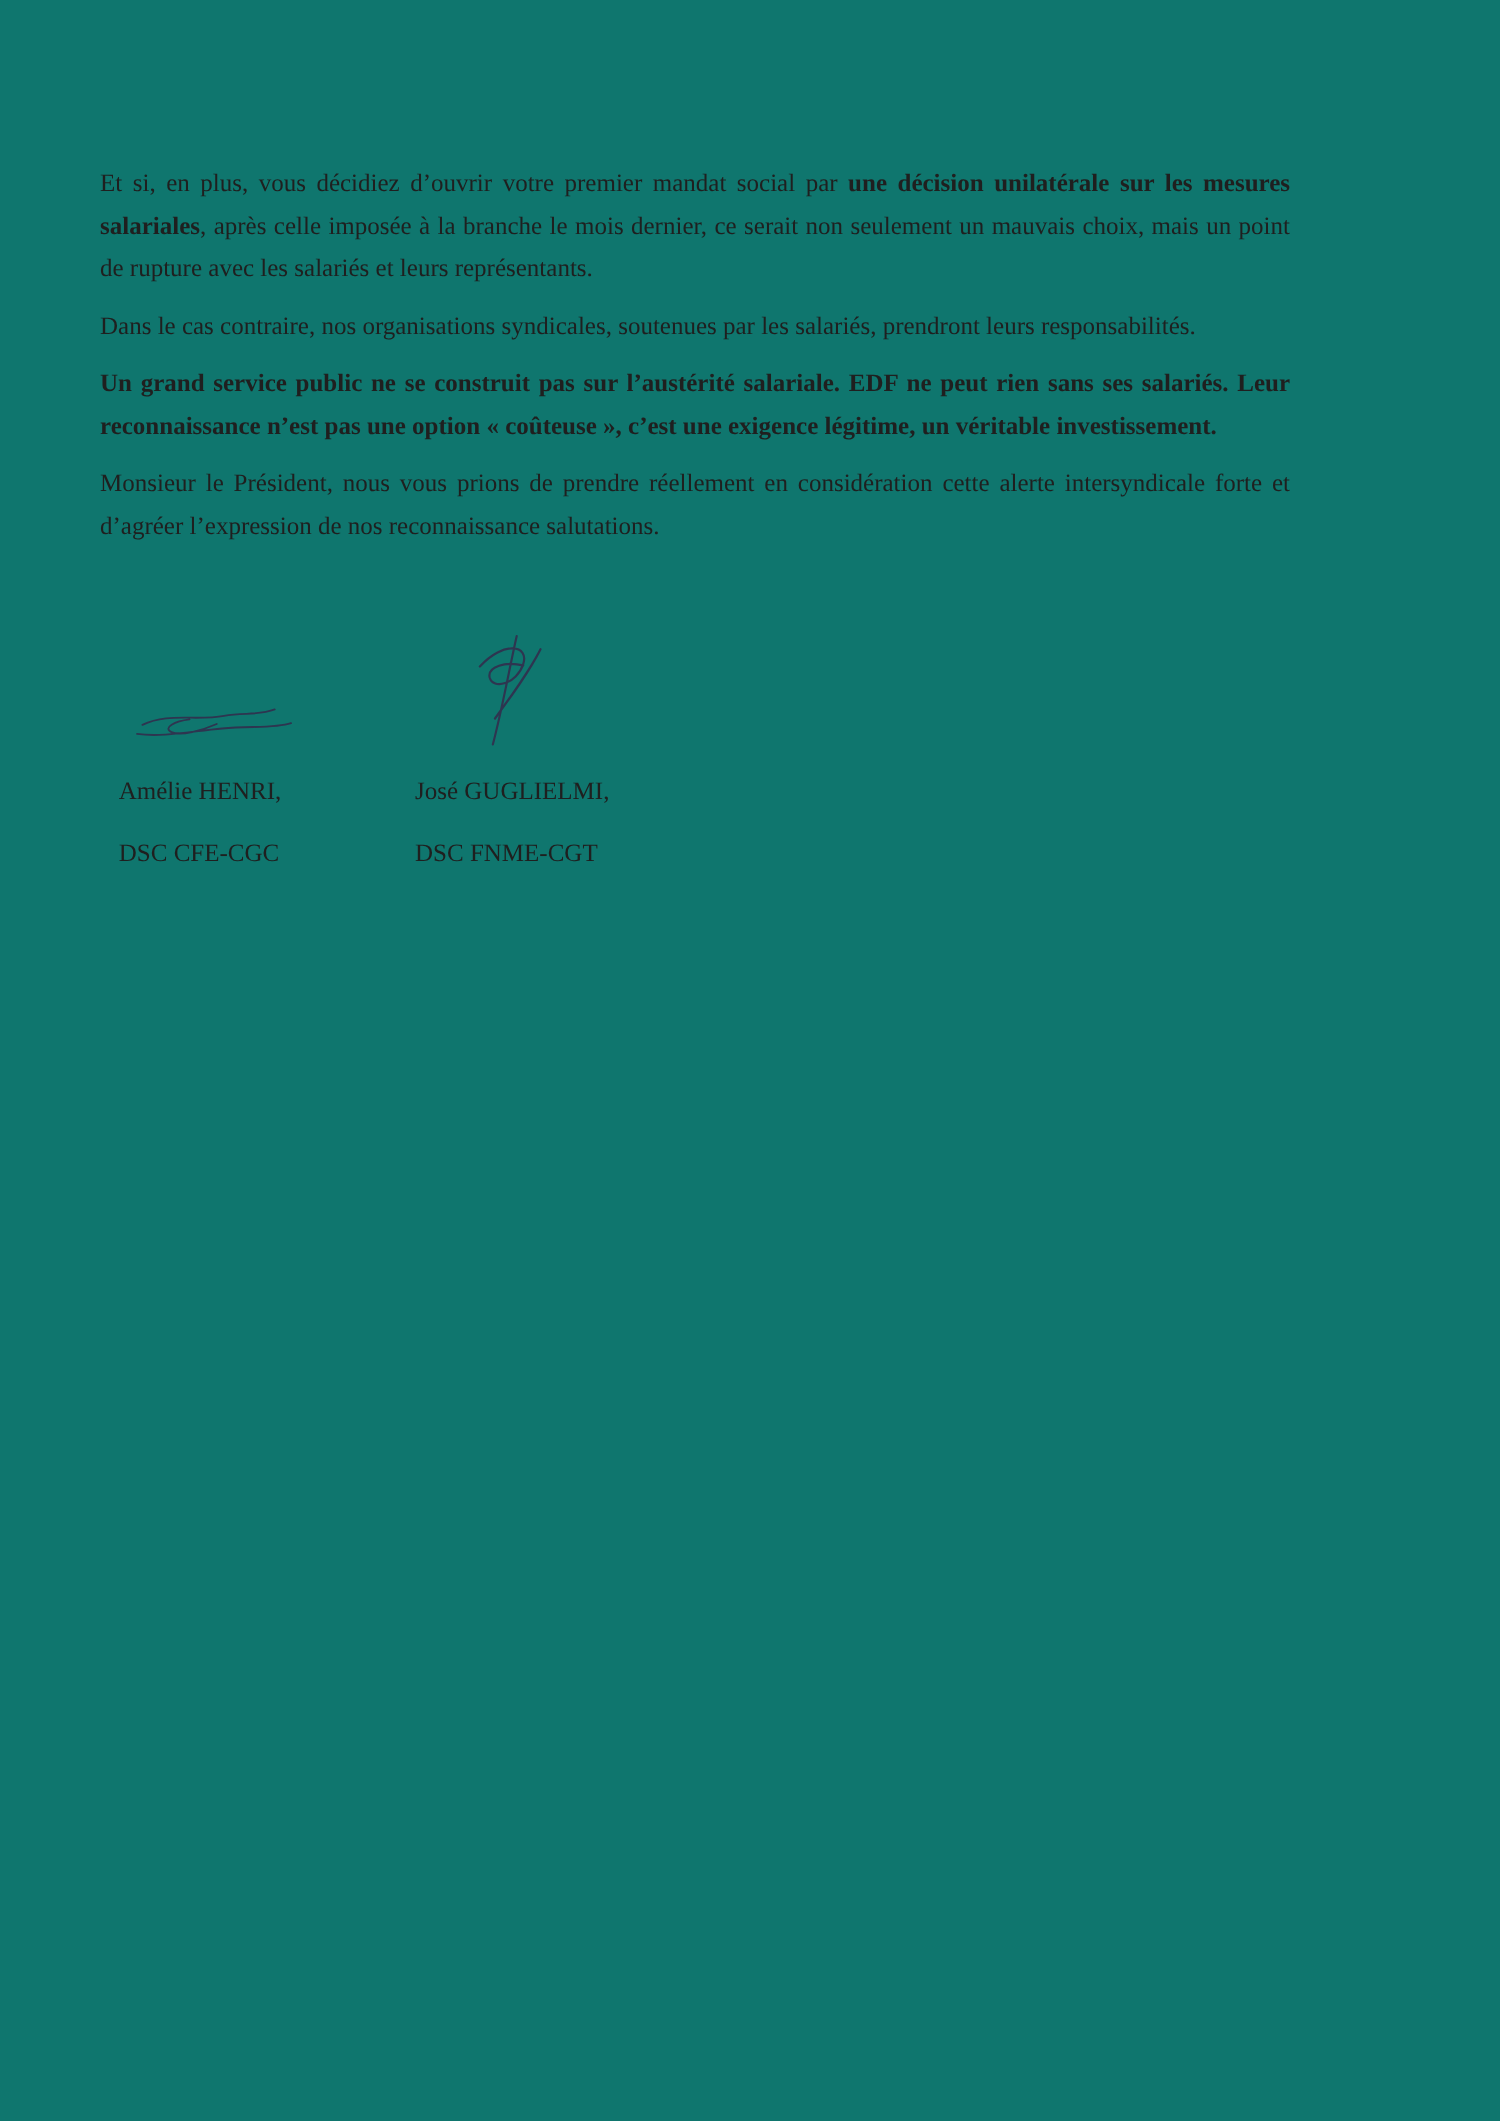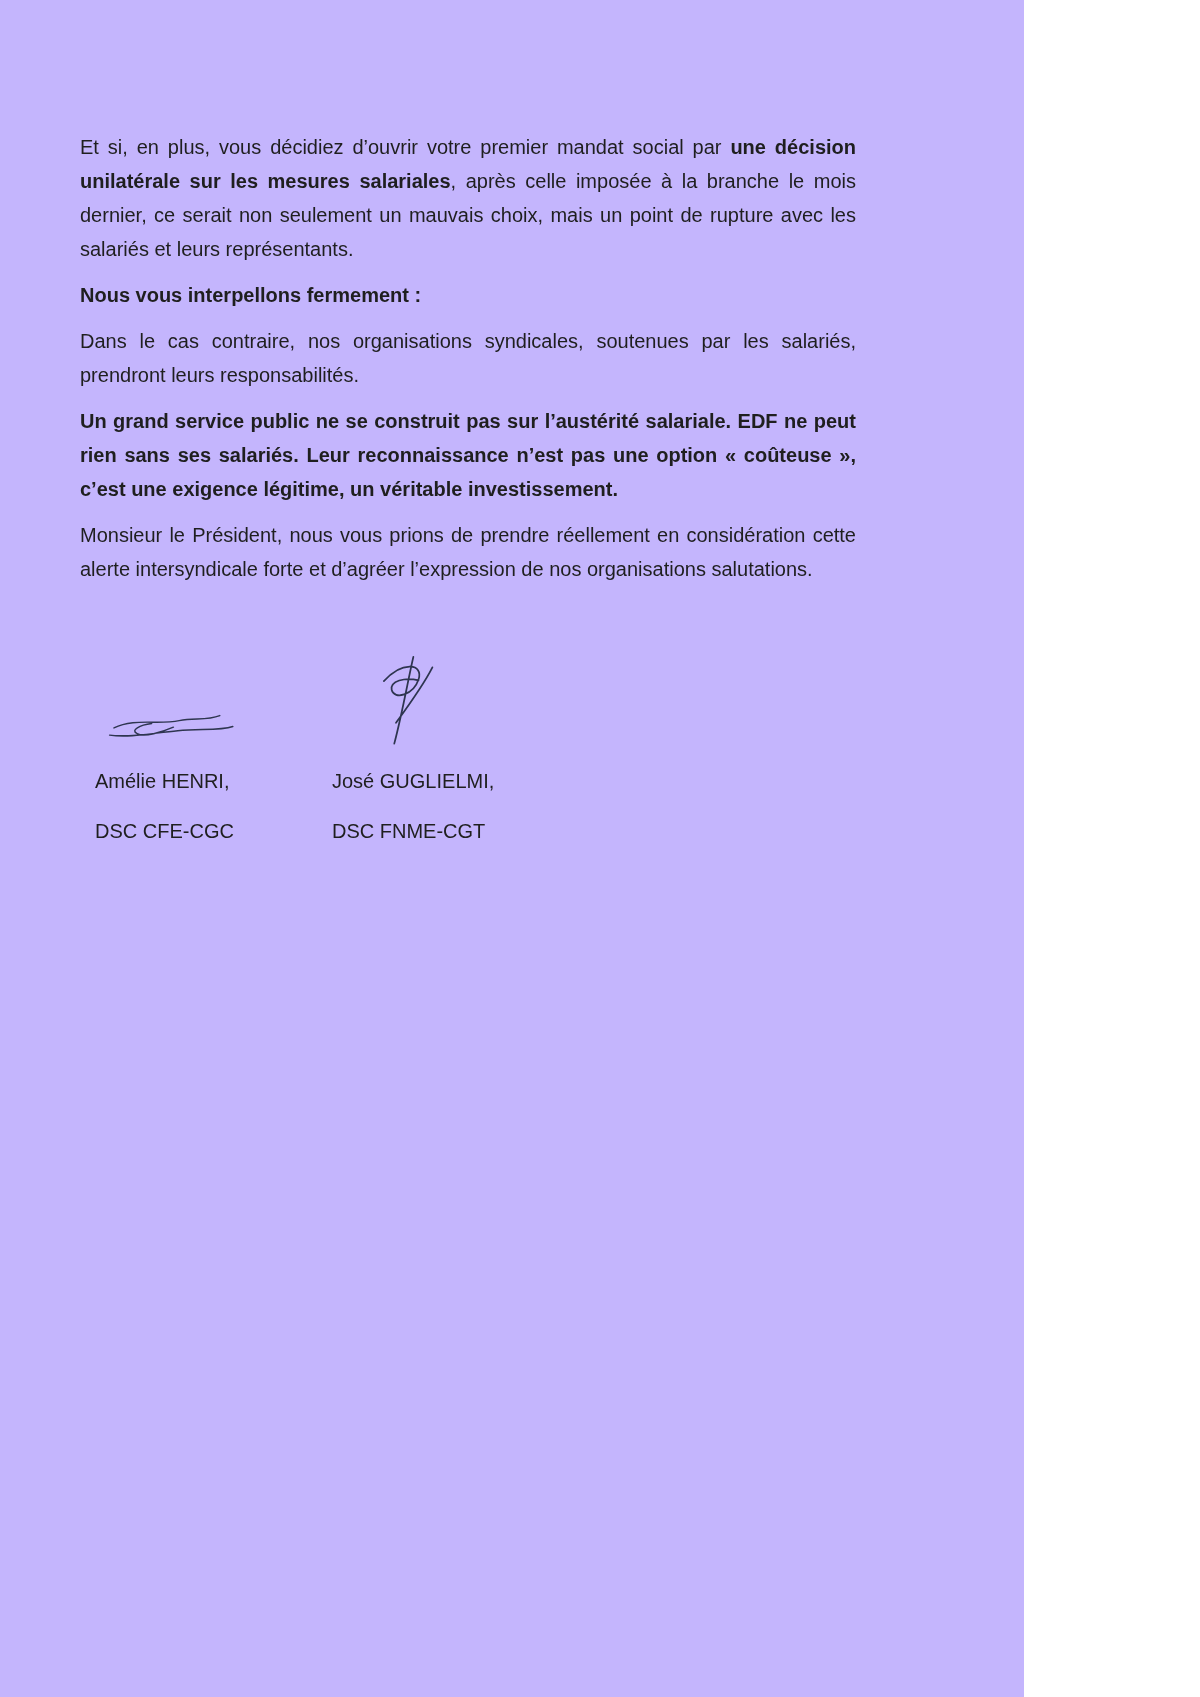--- a/index.html
+++ b/index.html
@@ -2,25 +2,25 @@
 <html lang="fr"><head>
 <meta charset="utf-8">
 <style>
   html, body {
     margin: 0;
     padding: 0;
     background: #ffffff;
   }
   .page {
     position: relative;
-    width: 1024px;
+    width: 1200px;
     height: 1697px;
-    background: #c4b5fd;
+    background: #0f766e;
     overflow: hidden;
-    font-family: Liberation Sans, sans-serif;
+    font-family: Liberation Serif, serif;
     color: #1f1f1f;
   }
   .content {
     padding: 130px 168px 0 80px;
   }
   .para {
     margin: 0 0 12px 0;
     font-size: 20px;
     line-height: 34px;
     text-align: justify;
@@ -79,28 +79,27 @@
   }
 </style>
 </head>
 <body>
 
 <div class="page">
   <div class="content">
 
     <p class="para"><span>Et si, en plus, vous décidiez d’ouvrir votre premier mandat social par </span><span class="b">une décision unilatérale sur les mesures salariales</span><span>, après celle imposée à la branche le mois dernier, ce serait non seulement un mauvais choix, mais un point de rupture avec les salariés et leurs représentants.</span></p>
 
-    <p class="para"><span class="b">Nous vous interpellons fermement :</span></p>
 
 
     <p class="para"><span>Dans le cas contraire, nos organisations syndicales, soutenues par les salariés, prendront leurs responsabilités.</span></p>
 
     <p class="para"><span class="b">Un grand service public ne se construit pas sur l’austérité salariale. EDF ne peut rien sans ses salariés. Leur reconnaissance n’est pas une option « coûteuse », c’est une exigence légitime, un véritable investissement.</span></p>
 
-    <p class="para"><span>Monsieur le Président, nous vous prions de prendre réellement en considération cette alerte intersyndicale forte et d’agréer l’expression de nos organisations salutations.</span></p>
+    <p class="para"><span>Monsieur le Président, nous vous prions de prendre réellement en considération cette alerte intersyndicale forte et d’agréer l’expression de nos reconnaissance salutations.</span></p>
 
     <div class="signatures">
 
       <div class="signatory">
         <div class="sig-img" style="margin-left:10px;">
           <svg width="160" height="58" viewBox="0 0 220 80" aria-hidden="true">
             <path class="sig-stroke" d="M12 44 C 40 30 72 40 102 34 C 124 30 140 34 158 27 M64 38 c -16 2 -30 9 -20 14 c 10 5 34 -2 50 -9 M6 54 C 34 58 66 51 100 48 C 132 45 158 48 176 42"></path>
           </svg>
         </div>
         <div class="sig-name">Amélie HENRI,</div>

